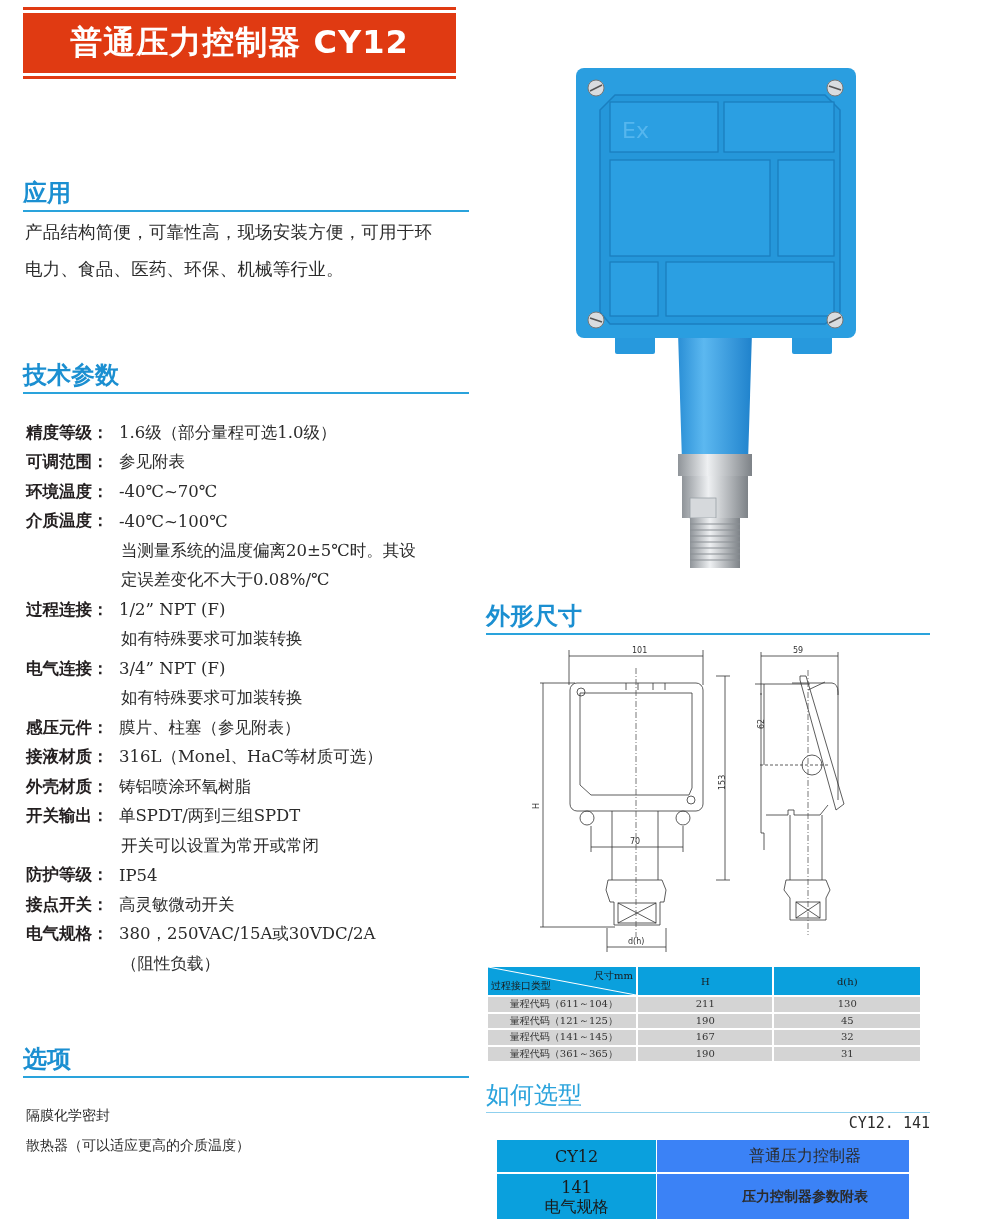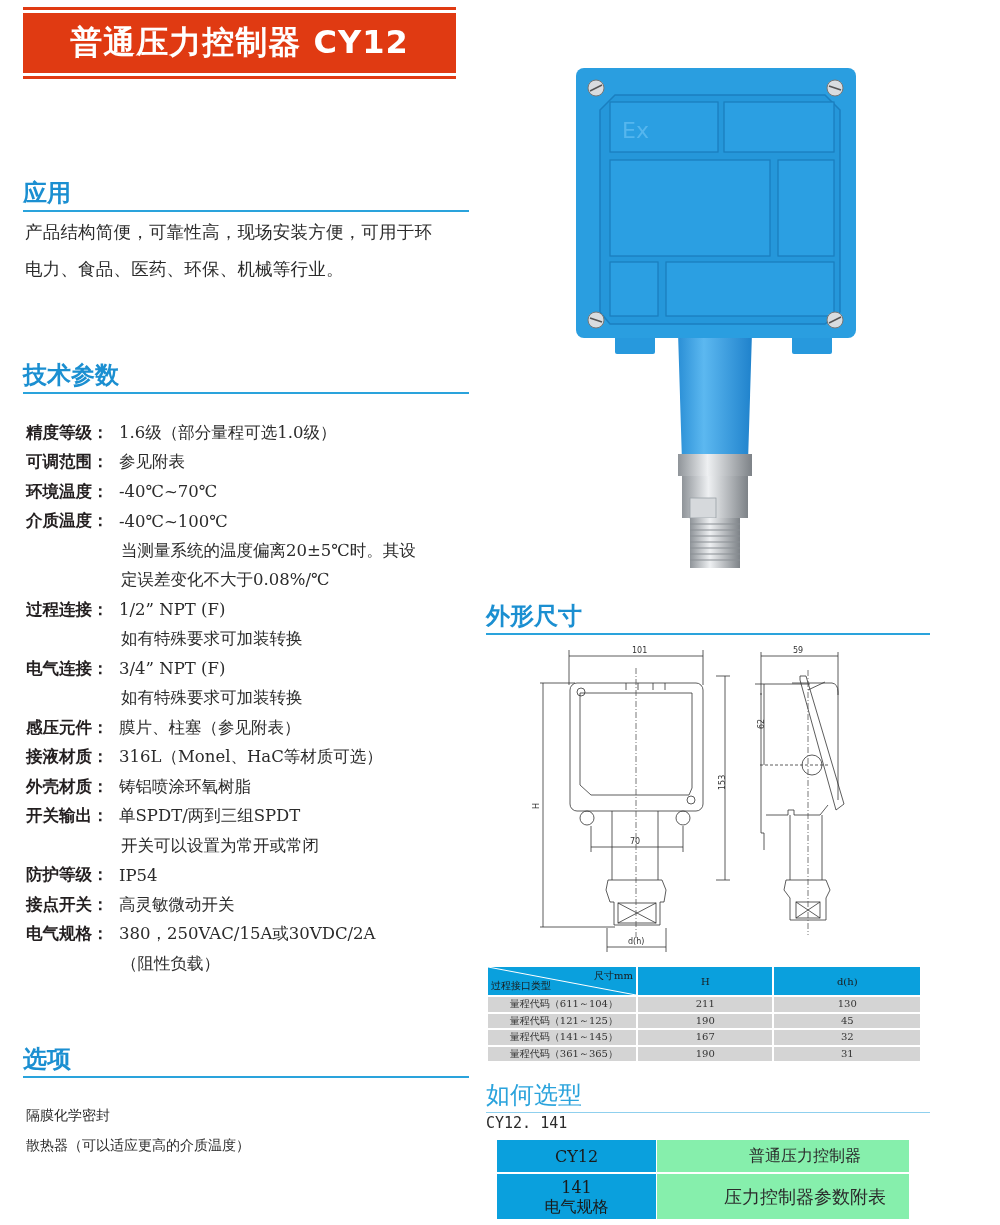--- a/index.html
+++ b/index.html
@@ -45,28 +45,28 @@
   .dimtable { position: absolute; left: 486px; top: 965px; width: 436px; border-collapse: separate; border-spacing: 2px 2px; font-size: 10px; font-family: "DejaVu Serif", serif; }
   .dimtable th { background: #0aa0dd; color: #1a1a1a; font-weight: normal; height: 28px; }
   .dimtable td { background: #d4d4d4; height: 14.5px; text-align: center; color: #333; line-height: 14px; }
   .dimtable td.rowlabel { text-align: right; padding-right: 18px; }
   .diag-cell { position: relative; width: 148px; padding: 0; }
   .diag-cell .tr { position: absolute; right: 3px; top: 2px; font-size: 10px; }
   .diag-cell .bl { position: absolute; left: 3px; bottom: 2px; font-size: 10px; }
   .diag-cell svg { position: absolute; left: 0; top: 0; width: 100%; height: 100%; }
 
   
-  .model-code { position: absolute; left: 486px; top: 1114px; width: 444px; text-align: left; font-family: "DejaVu Sans Mono", monospace; font-size: 15px; color: #2b2b2b; }
+  .model-code { position: absolute; left: 486px; top: 1114px; width: 444px; text-align: right; font-family: "DejaVu Sans Mono", monospace; font-size: 15px; color: #2b2b2b; }
   .seltable { position: absolute; left: 496px; top: 1138px; width: 414px; border-collapse: separate; border-spacing: 1px 2px; }
   .seltable td { text-align: center; font-size: 16px; color: #2b2b2b; }
   .seltable td.key { background: #0aa0dd; width: 159px; color: #1a1a1a; }
-  .seltable td.val { background: #86efac; padding-left: 44px; }
+  .seltable td.val { background: #3b82f6; padding-left: 44px; }
   .seltable tr.r1 td { height: 32px; }
   .seltable tr.r2 td { height: 45px; line-height: 19px; }
-  .seltable tr.r2 td.val { font-size: 18px; }
+  .seltable tr.r2 td.val { font-size: 14px; font-weight: bold; }
 </style>
 </head>
 <body>
 
 <div class="banner-wrap">
   <div class="banner-line top"></div>
   <div class="banner">普通压力控制器 CY12</div>
   <div class="banner-line bot"></div>
 </div>
 

